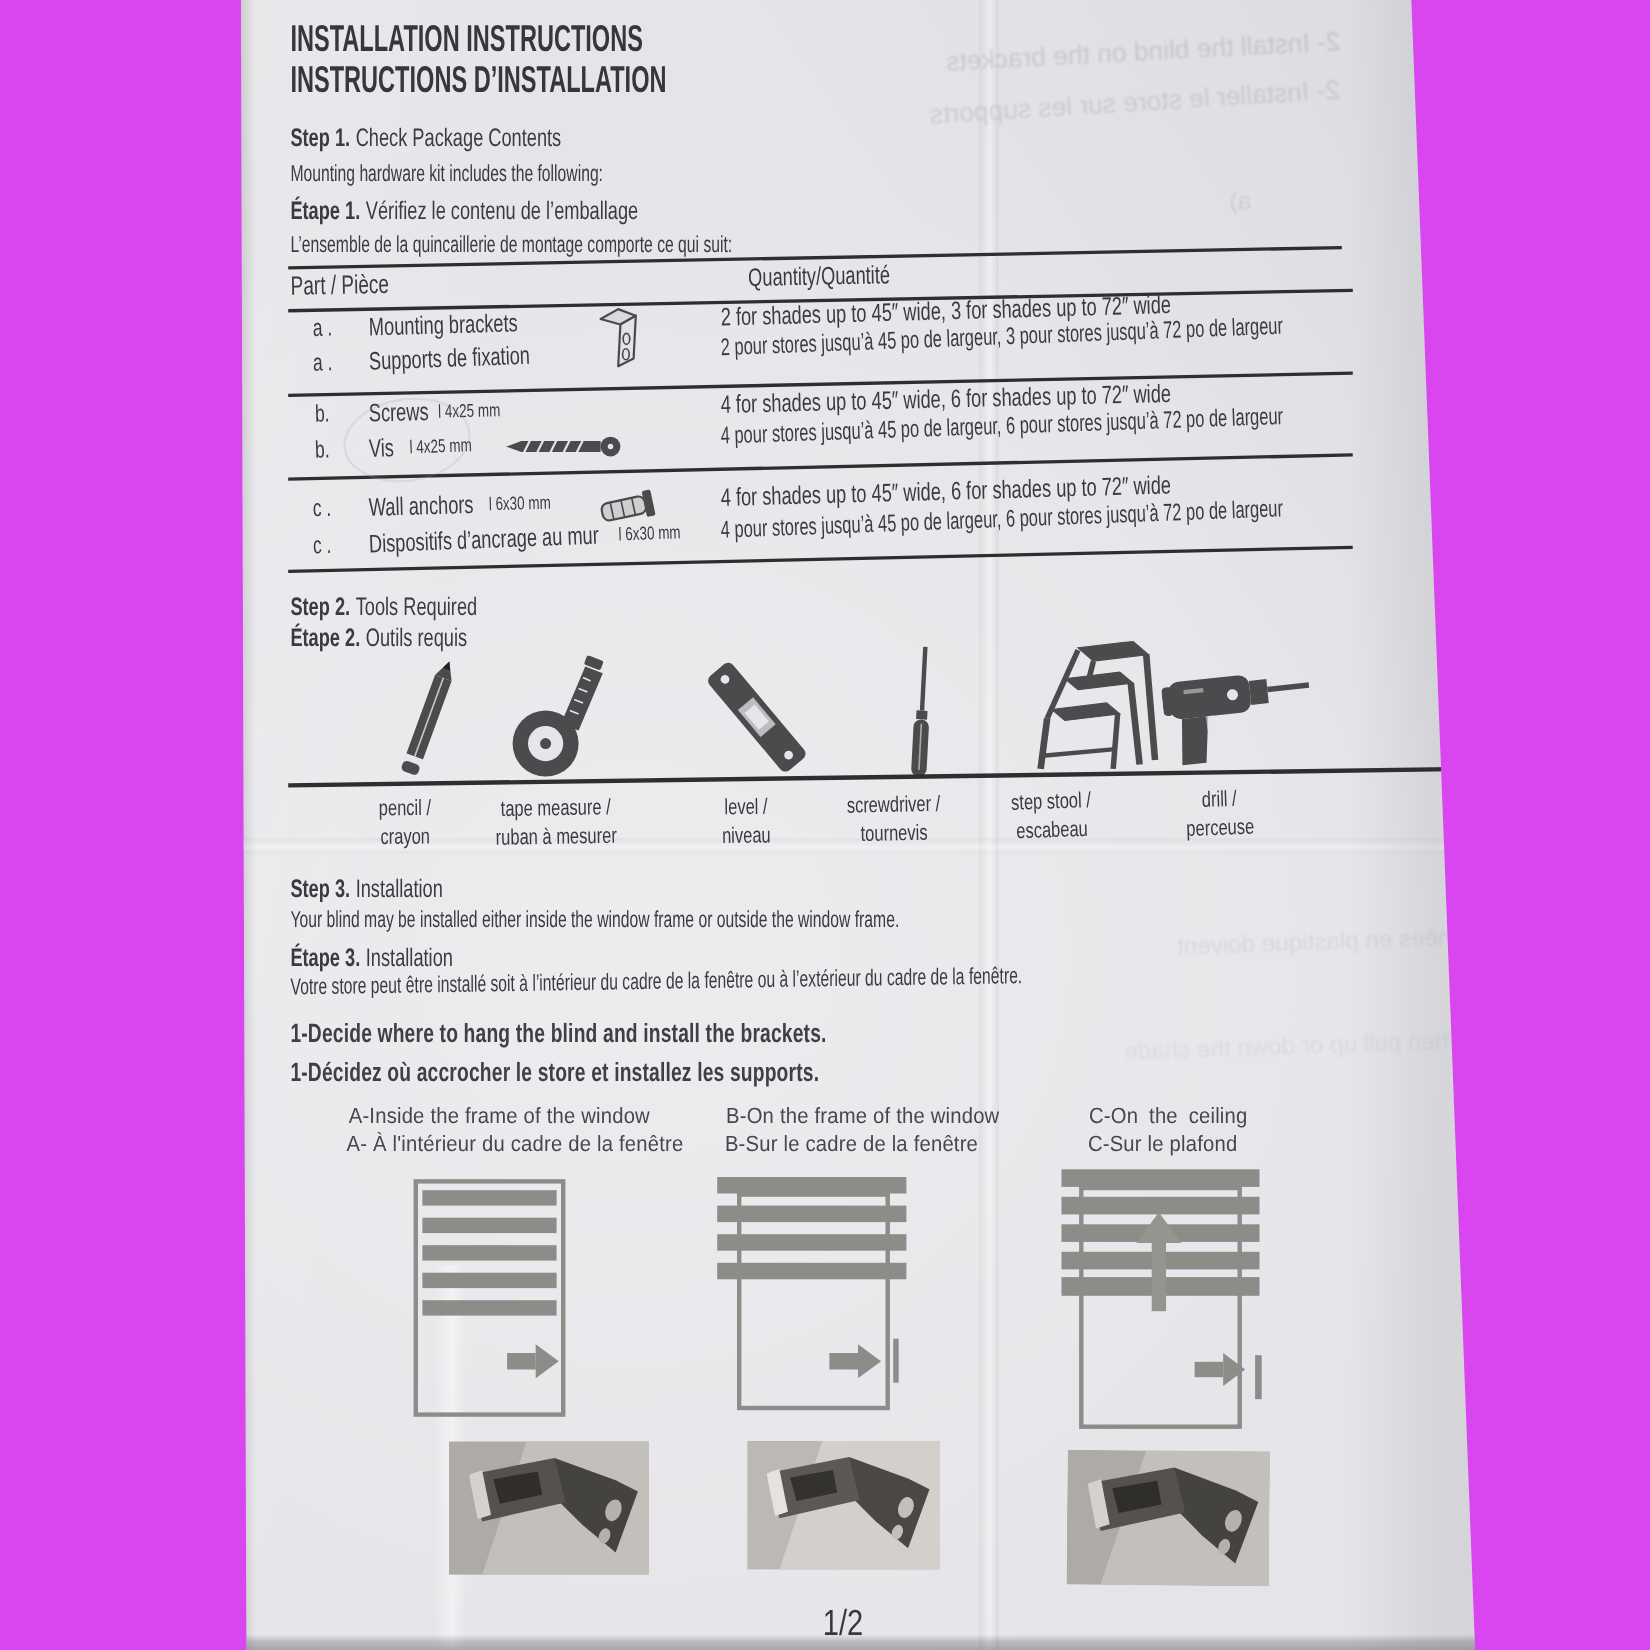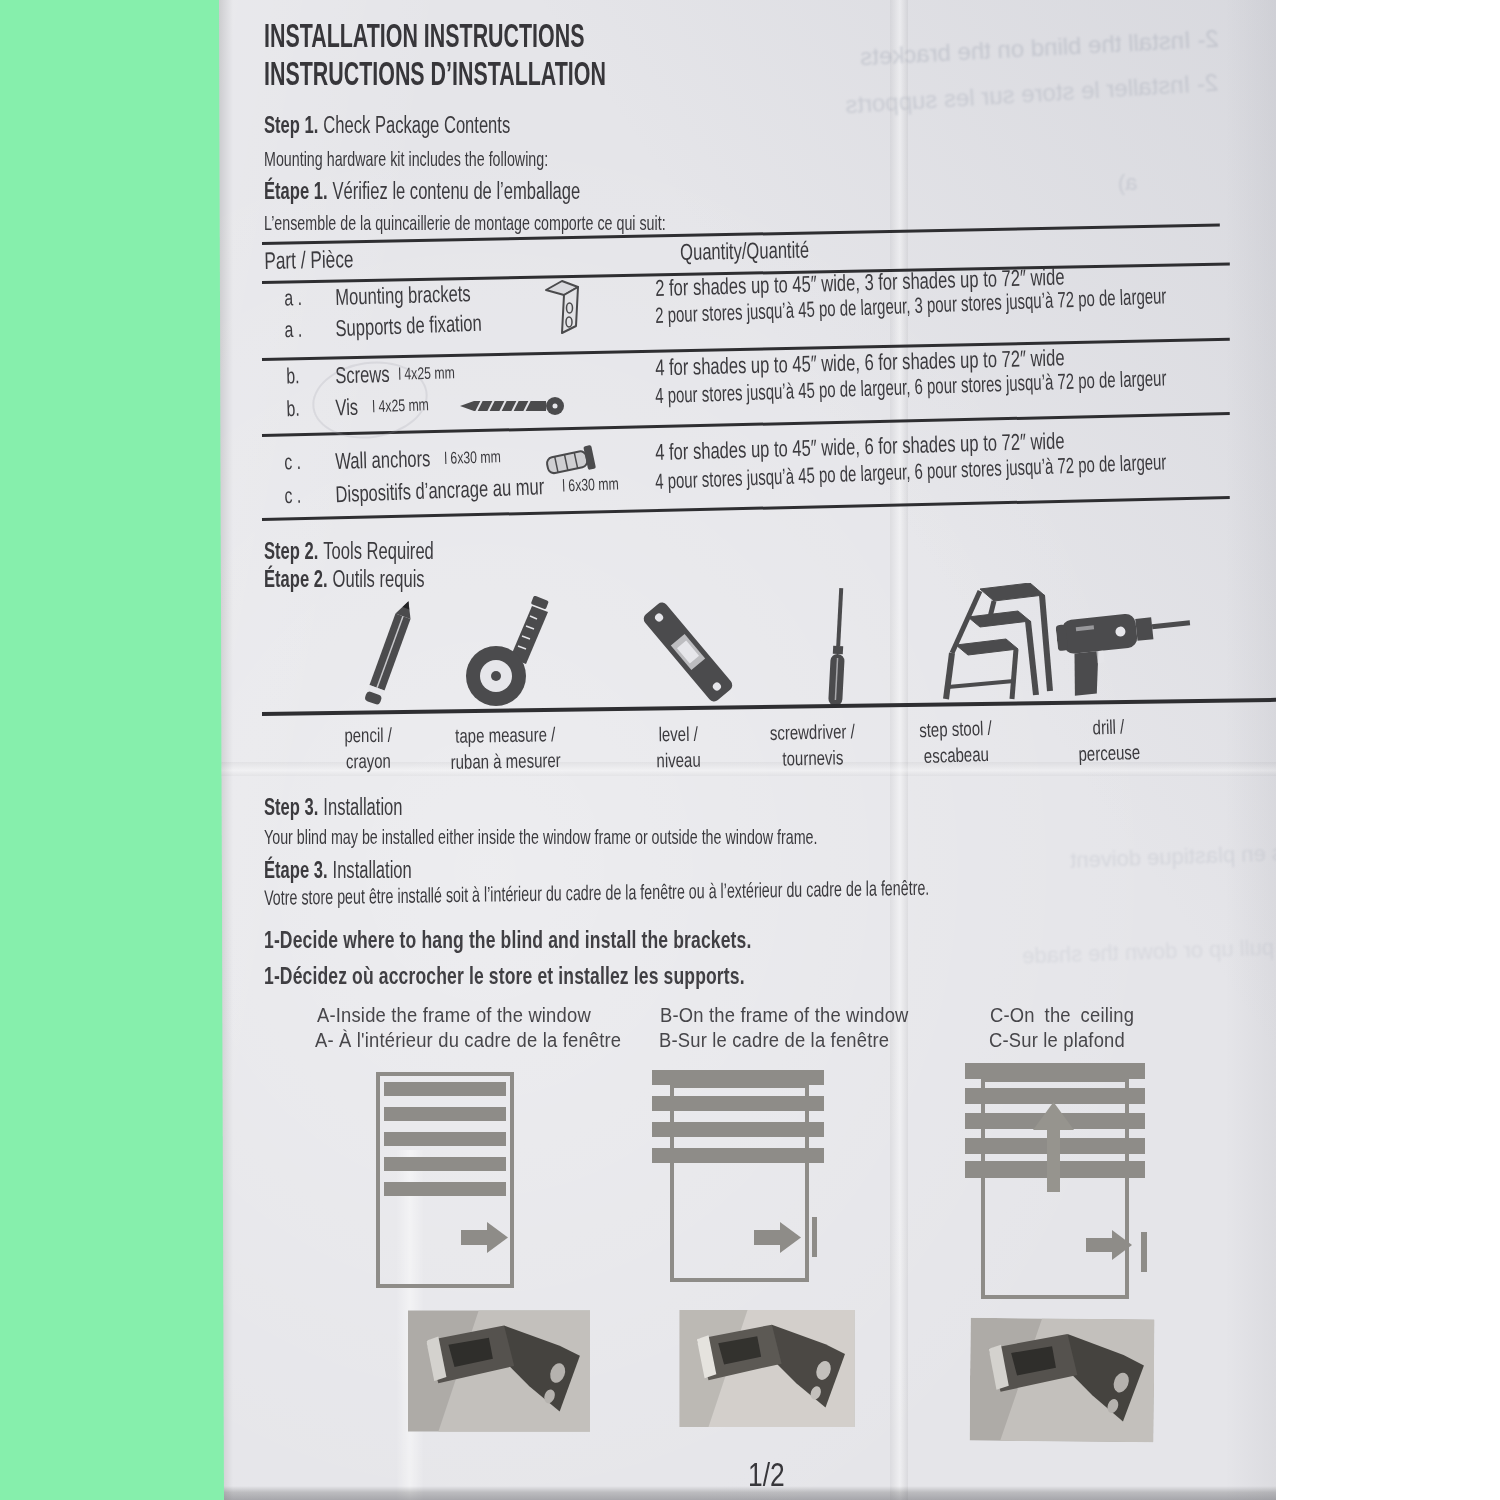--- a/index.html
+++ b/index.html
@@ -1,16 +1,16 @@
 <!DOCTYPE html>
 <html style="--paper: #e5e5e9; --ink: #3b3a3e; --diagram-gray: #8e8c88; --photo-gray: #aeaba7;"><head>
 <meta charset="utf-8">
 <style>
   html,body{margin:0;padding:0;background:#ffffff;}
-  #canvas{position:relative;width:1276px;height:1500px;background:#86efac;overflow:hidden;
+  #canvas{position:relative;width:1500px;height:1500px;background:#d946ef;overflow:hidden;
           font-family:"Liberation Sans",sans-serif;color:var(--ink,#3b3a3e);}
   #paper{position:absolute;inset:0;
     clip-path:polygon(219px 0px,1283px 0px,1341px 1500px,224px 1500px);
     background:
       linear-gradient(235deg, rgba(148,152,165,0.16) 0%, rgba(148,152,165,0) 32%),
       linear-gradient(100deg, rgba(255,255,255,0.28) 0%, rgba(255,255,255,0) 30%),
       radial-gradient(ellipse at 38% 58%, rgba(255,255,255,0.30), rgba(255,255,255,0) 62%),
       var(--paper,#e5e5e9);}
   .crease{position:absolute;pointer-events:none;}
   .t{position:absolute;white-space:nowrap;}

